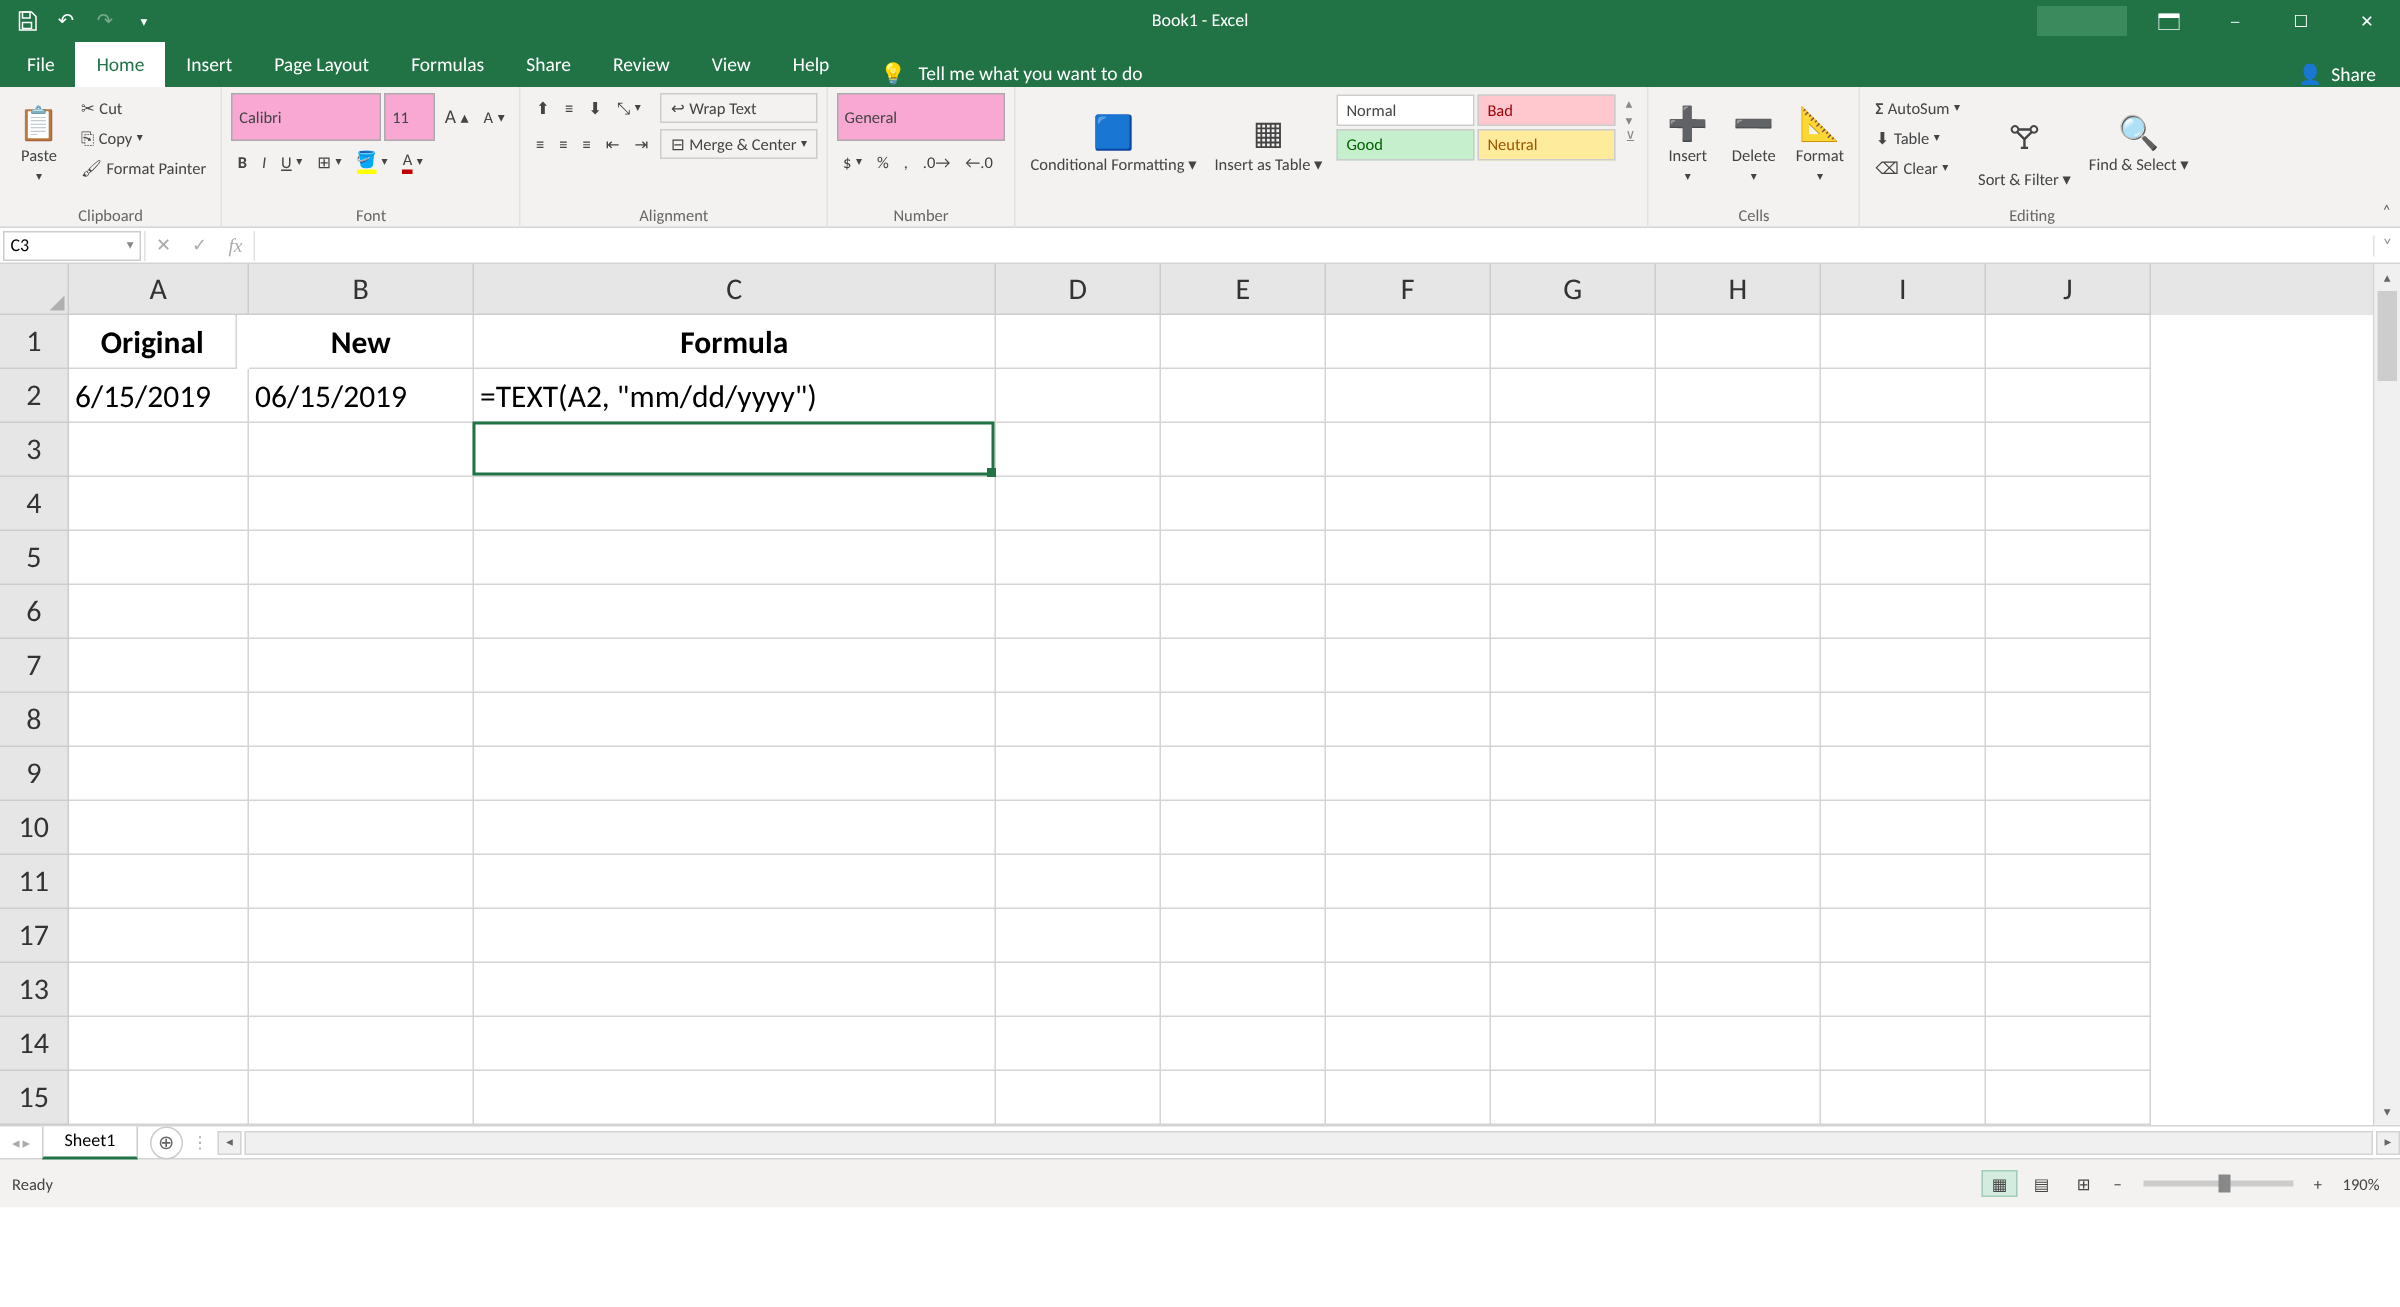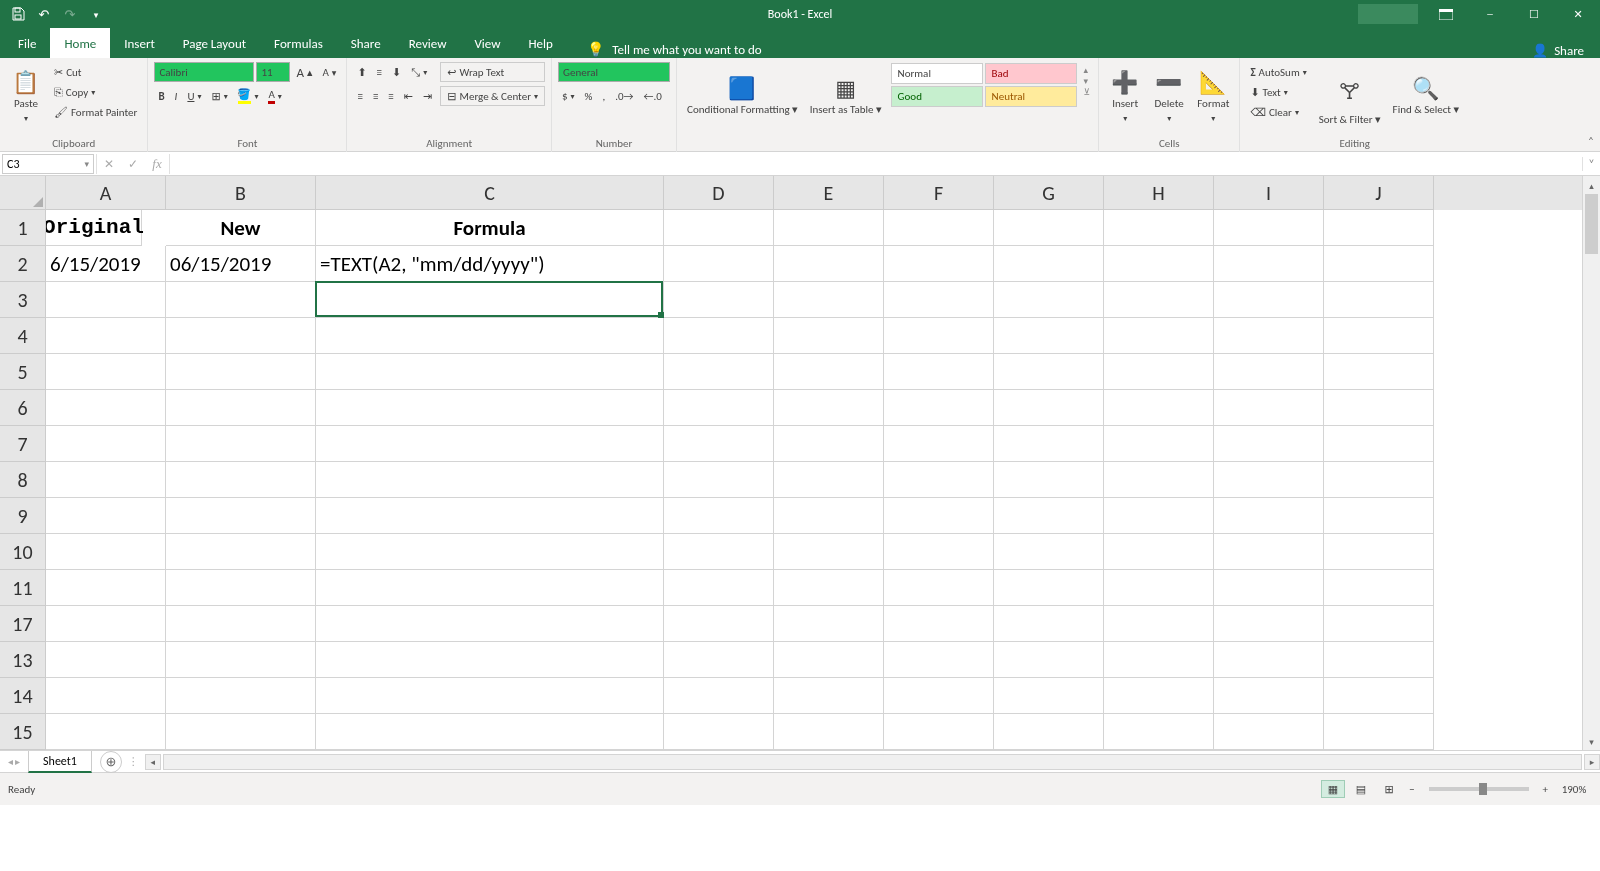--- a/index.html
+++ b/index.html
@@ -27,21 +27,21 @@
 .ribbon { background: #f3f2f1; border-bottom: 1px solid #d4d4d4; height: 94px; display: flex; font-size: 11px; color: #444; position: relative; }
 .group { border-right: 1px solid #e1e1e1; padding: 4px 6px 0 6px; display: flex; flex-direction: column; justify-content: space-between; height: 94px; }
 .group-label { text-align: center; font-size: 11px; color: #666; padding: 2px 0; position: relative; }
 .group-content { display: flex; gap: 4px; flex: 1; align-items: flex-start; }
 .big-btn { display: flex; flex-direction: column; align-items: center; justify-content: center; gap: 2px; padding: 2px 4px; cursor: pointer; min-width: 40px; height: 68px; }
 .big-btn .icon { font-size: 22px; }
 .big-btn .lbl { font-size: 11px; text-align: center; line-height: 1.1; }
 .small-btn { padding: 2px 4px; cursor: pointer; display: flex; align-items: center; gap: 3px; font-size: 11px; height: 20px; }
 .stack { display: flex; flex-direction: column; gap: 0; }
 .row { display: flex; gap: 2px; align-items: center; }
-.combo { border: 1px solid #ababab; background: #22c55e; height: 20px; font-size: 11px; display: flex; align-items: center; padding: 0 4px; }
+.combo { border: 1px solid #ababab; background: #f9a8d4; height: 32px; font-size: 11px; display: flex; align-items: center; padding: 0 4px; }
 .style-box { border: 1px solid #ccc; background: #fff; padding: 2px 6px; font-size: 11px; width: 92px; height: 21px; display: flex; align-items: center; cursor: pointer; margin: 1px; }
 .style-bad { background: #ffc7ce; color: #9c0006; }
 .style-good { background: #c6efce; color: #006100; }
 .style-neutral { background: #ffeb9c; color: #9c5700; }
 .collapse-btn { position: absolute; right: 6px; bottom: 4px; font-size: 11px; cursor: pointer; color: #666; }
 
 
 .fbar { height: 24px; border-bottom: 1px solid #d4d4d4; display: flex; align-items: center; background: #fff; font-size: 12px; }
 .namebox { width: 92px; border: 1px solid #ccc; height: 20px; margin: 2px; padding: 0 4px; display: flex; align-items: center; font-size: 12px; position: relative; }
 .namebox::after { content: '▾'; position: absolute; right: 4px; font-size: 9px; color: #888; }
@@ -300,21 +300,21 @@
   <div class="group" style="border-right:none">
     <div class="group-content">
       <div class="stack">
         <div class="small-btn">
             <b>Σ</b> 
             <span>AutoSum</span> 
             <span style="font-size:8px">▾</span>
           </div>
         <div class="small-btn">
             <span>⬇</span> 
-            <span>Text</span> 
+            <span>Table</span> 
             <span style="font-size:8px">▾</span>
           </div>
         <div class="small-btn">
             <span>⌫</span> 
             <span>Clear</span> 
             <span style="font-size:8px">▾</span>
           </div>
       </div>
       <div class="big-btn">
           <span class="icon">🝖</span>
@@ -369,21 +369,21 @@
         <div class="col-h" style="width: 348px;">C</div>
         <div class="col-h" style="width: 110px;">D</div>
         <div class="col-h" style="width: 110px;">E</div>
         <div class="col-h" style="width: 110px;">F</div>
         <div class="col-h" style="width: 110px;">G</div>
         <div class="col-h" style="width: 110px;">H</div>
         <div class="col-h" style="width: 110px;">I</div>
         <div class="col-h" style="width: 110px;">J</div>
       </div>
     <div class="cells" id="cells" style="flex:1">
-        <div class="cell bold" style="left: 0px; top: 0px; width: 96px; font-family: Liberation Mono, monospace;">Original</div>
+        <div class="cell bold" style="left: 0px; top: 0px; width: 112px;">Original</div>
         <div class="cell bold" style="left: 120px; top: 0px; width: 150px;">New</div>
         <div class="cell bold" style="left: 270px; top: 0px; width: 348px;">Formula</div>
         <div class="cell" style="left: 618px; top: 0px; width: 110px;"></div>
         <div class="cell" style="left: 728px; top: 0px; width: 110px;"></div>
         <div class="cell" style="left: 838px; top: 0px; width: 110px;"></div>
         <div class="cell" style="left: 948px; top: 0px; width: 110px;"></div>
         <div class="cell" style="left: 1058px; top: 0px; width: 110px;"></div>
         <div class="cell" style="left: 1168px; top: 0px; width: 110px;"></div>
         <div class="cell" style="left: 1278px; top: 0px; width: 110px;"></div>
         <div class="cell" style="left: 0px; top: 36px; width: 120px;">6/15/2019</div>

